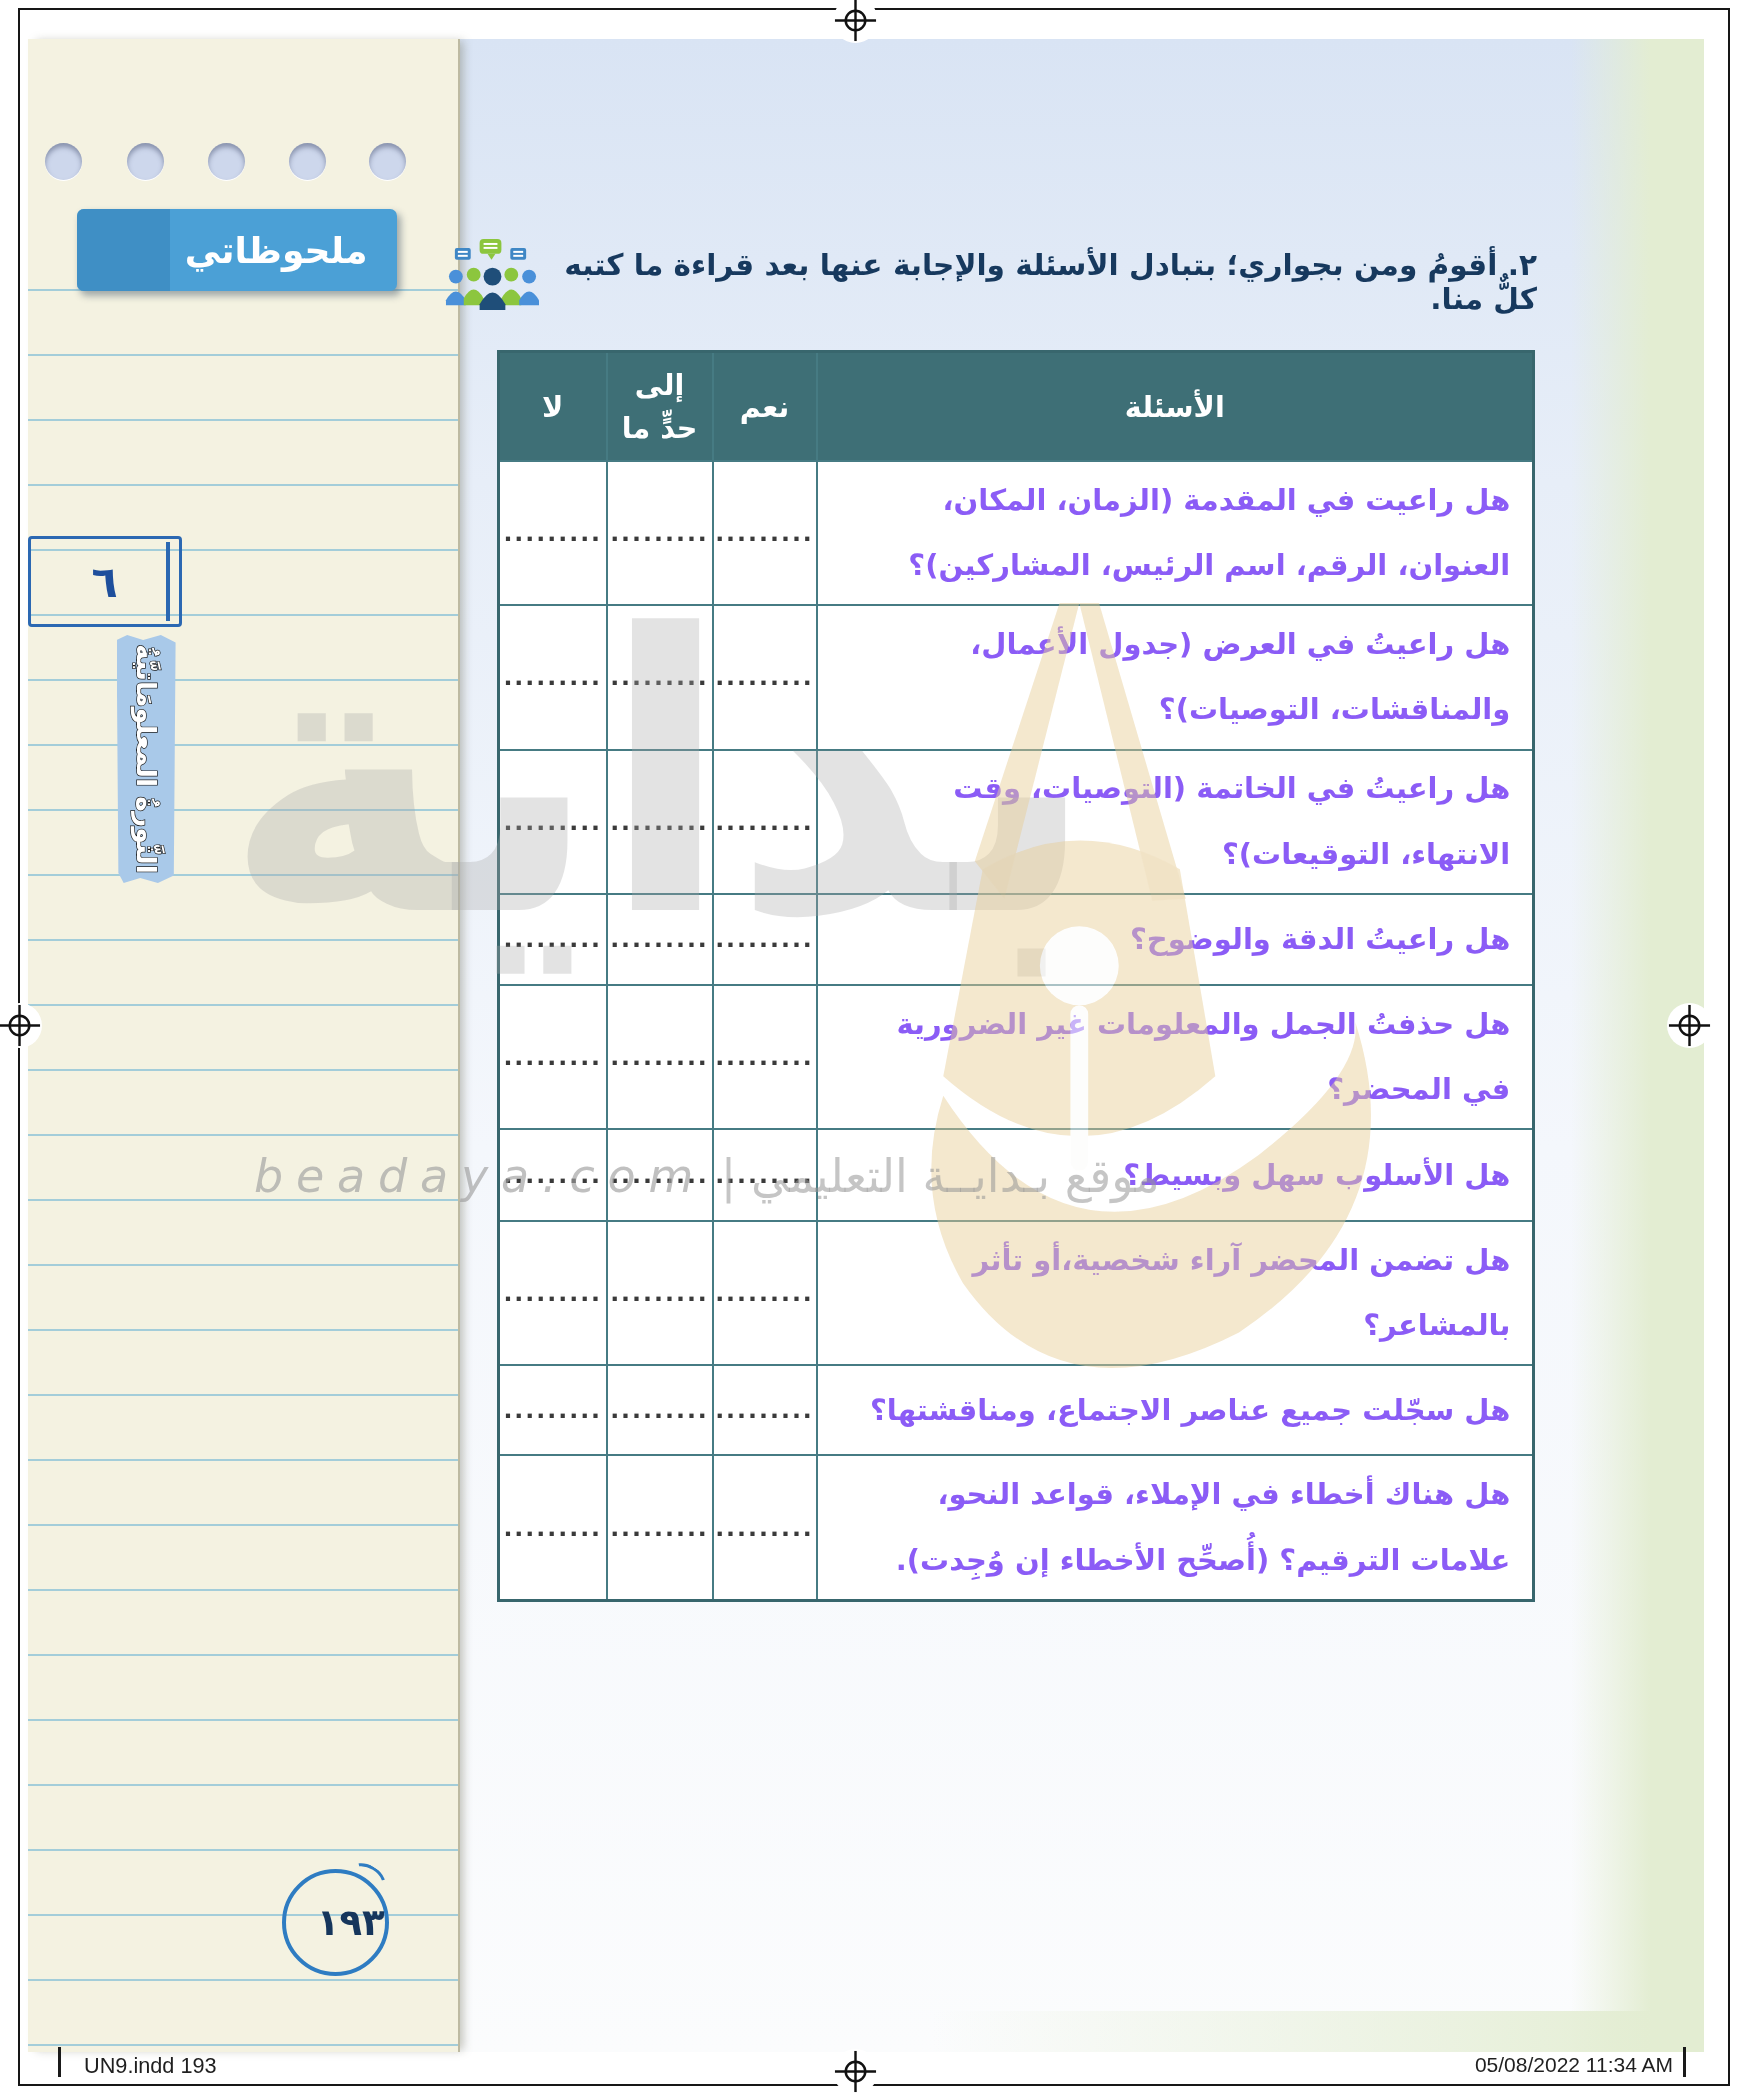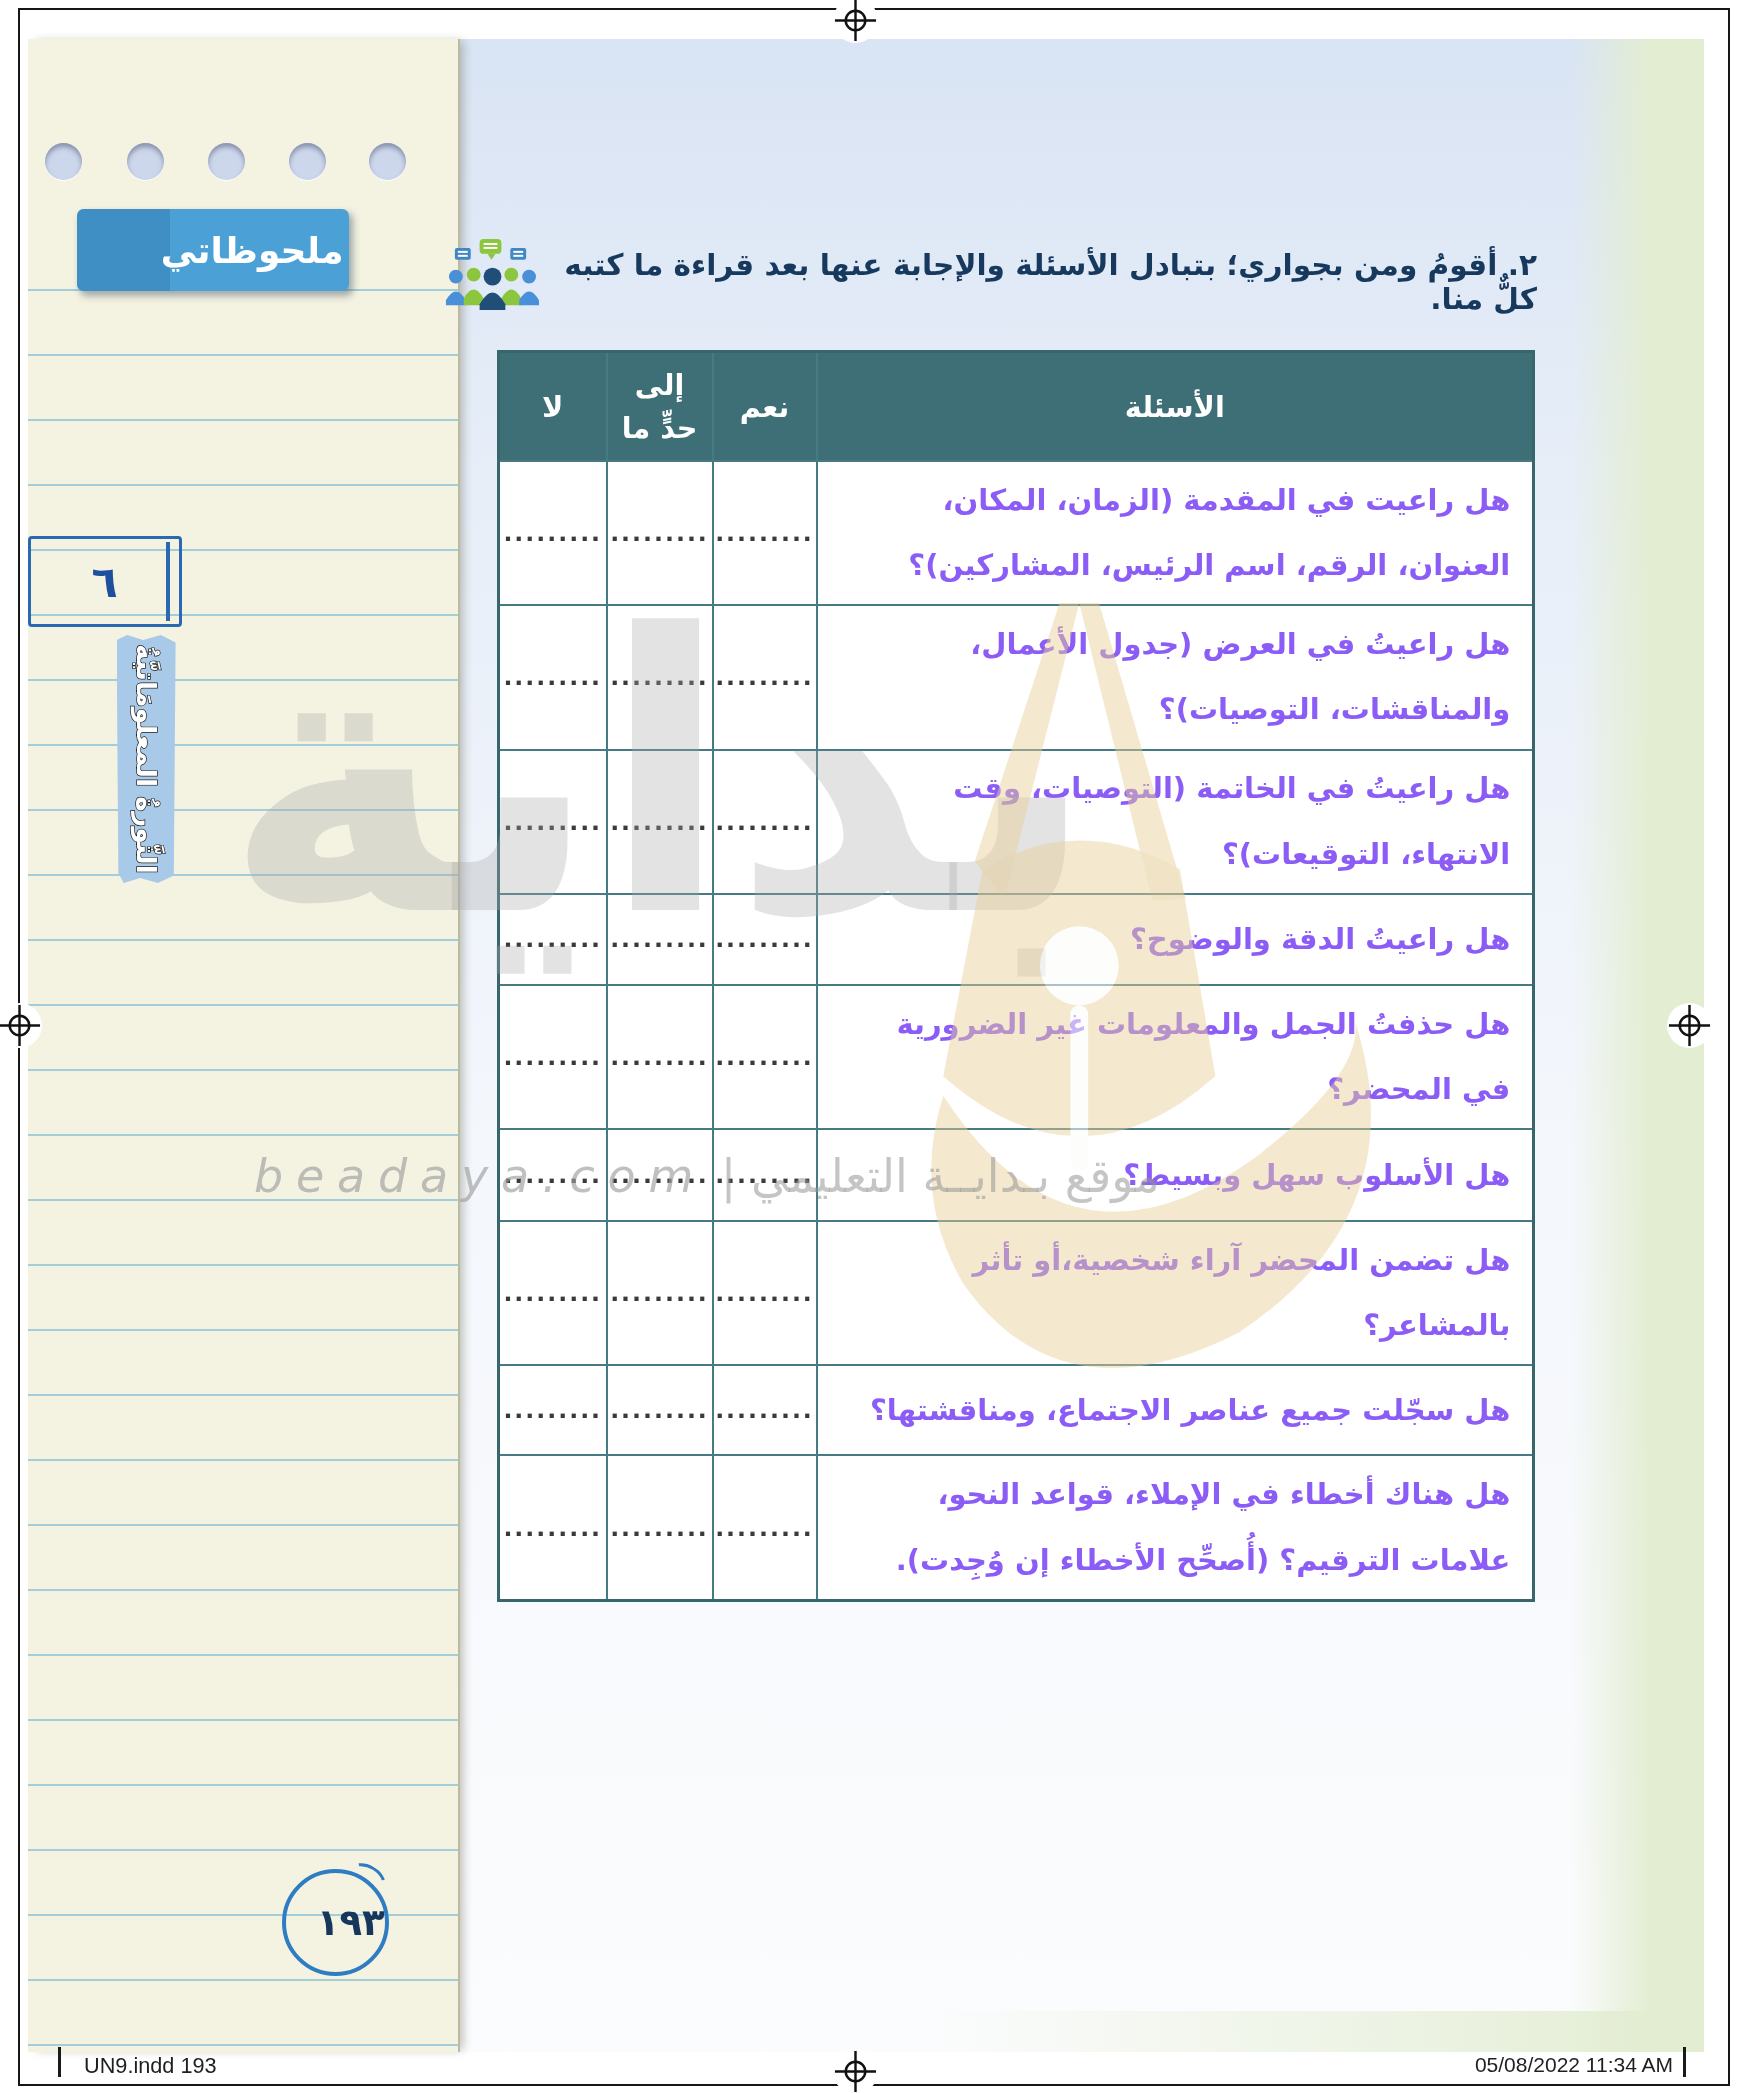--- a/index.html
+++ b/index.html
@@ -12,21 +12,21 @@
   .regmark svg{display:block;width:100%;height:100%;}
   .cropmark{position:absolute;width:3px;height:29.6px;background:#1a1a1a;z-index:50;}
   
   .notebook{position:absolute;left:27.6px;top:39px;width:430px;height:2013px;
             background:#f4f2e1;border-right:2px solid #bdbaa2;
             box-shadow:5.9px 0 8.9px -2px rgba(110,110,90,.4);z-index:1;}
   .rules{position:absolute;left:0;top:187px;width:100%;height:1834px;
          background:repeating-linear-gradient(to bottom,transparent 0,transparent 63px,#a3cdd9 63px,#a3cdd9 65px);}
   .hole{position:absolute;top:104px;width:37px;height:37px;border-radius:50%;
         background:#cdd7ec;box-shadow:inset 0 3.9px 4.9px rgba(80,90,120,.55),0 1px 0 #fff;}
-  .notes-tab{position:absolute;left:49px;top:170px;width:272px;height:82px;
+  .notes-tab{position:absolute;left:49px;top:170px;width:320px;height:82px;
              background:#4ba0d6;border-radius:6.9px;box-shadow:3.9px 4.9px 7.9px rgba(60,80,100,.45);
              display:flex;align-items:center;justify-content:center;}
   .notes-tab::before{content:"";position:absolute;left:0;top:0;width:93px;height:100%;
              background:#3d8cc2;border-radius:6.9px 0 0 6.9px;opacity:.85;}
   .notes-tab span{position:relative;margin-left:79px;color:#fff;font-weight:bold;font-size:36px;}
   .unit-box{position:absolute;left:0px;top:497px;width:148px;height:85px;
             border:3.9px solid #2b68b2;border-radius:3.9px;display:flex;align-items:center;justify-content:center;}
   .unit-box::after{content:"";position:absolute;right:8.9px;top:3px;bottom:3px;width:3.9px;background:#2b68b2;}
   .unit-box span{color:#1e4f9c;font-weight:bold;font-size:43px;}
   .ribbon{position:absolute;left:89px;top:596px;width:59px;height:248px;background:#a9c9e9;

